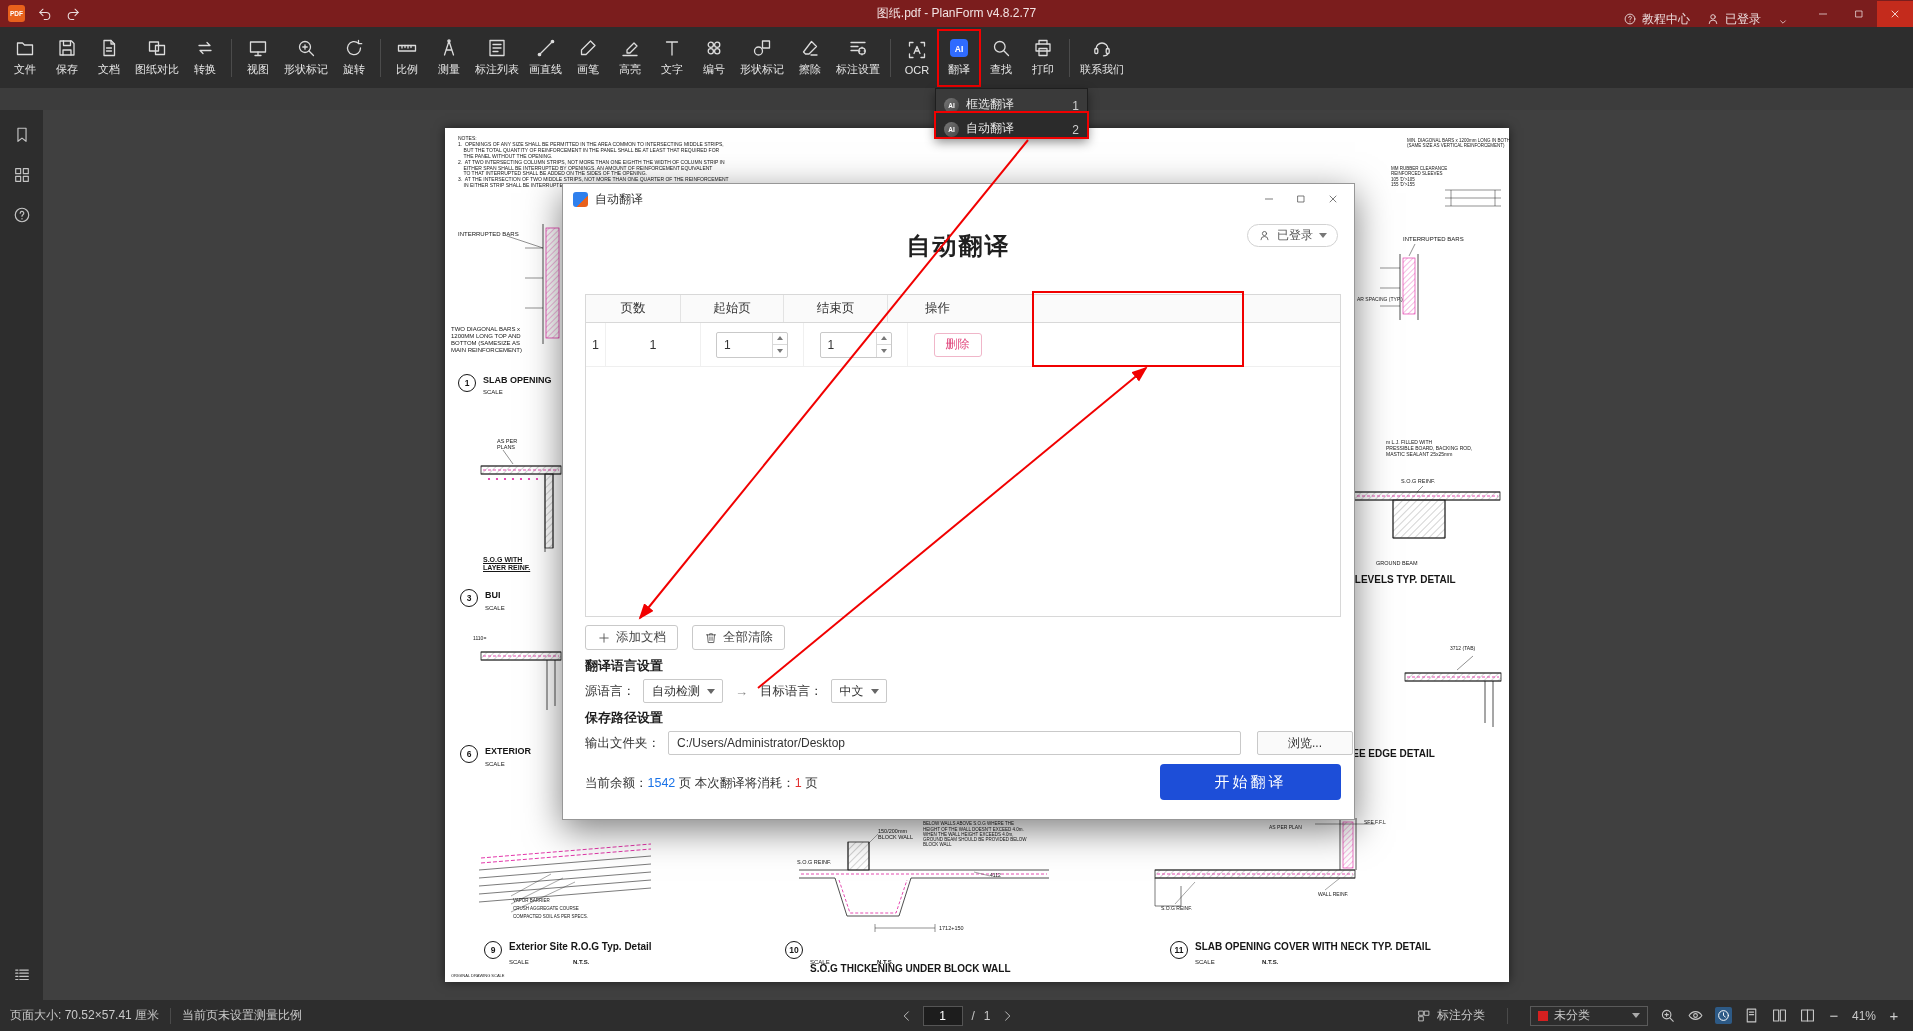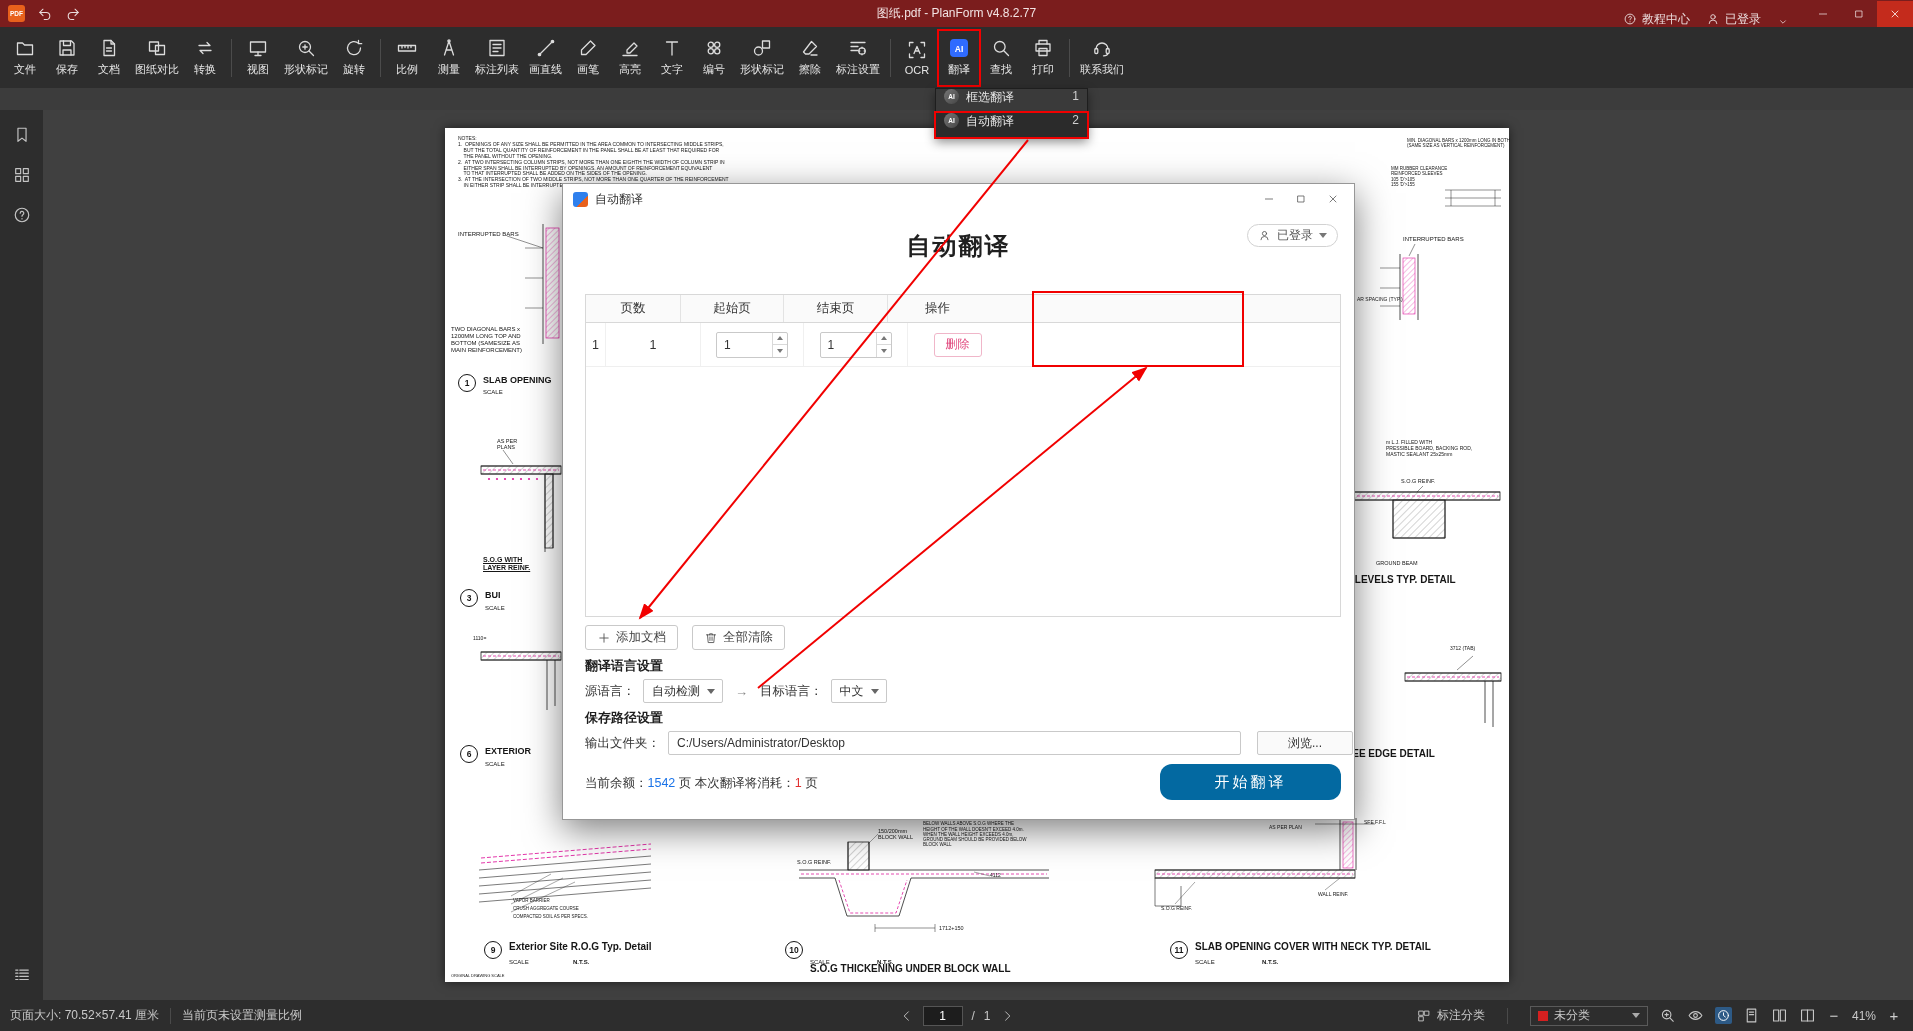--- a/index.html
+++ b/index.html
@@ -43,21 +43,21 @@
   .content{position:absolute;left:43px;top:110px;right:0;bottom:31px;background:#404040;overflow:hidden}
   .pdf-page{position:absolute;left:402px;top:18px;width:1064px;height:854px;background:#fff;box-shadow:0 0 10px rgba(0,0,0,.55)}
   .linework{position:absolute;left:0;top:0}
   .pdf-label{position:absolute;white-space:pre;line-height:1.18;color:#161616}
   .pdf-label.u{text-decoration:underline}
   .pdf-notes{position:absolute;left:13px;top:8px;font-size:5px;line-height:5.9px;white-space:pre;color:#161616}
   .num-circle{position:absolute;width:18px;height:18px;border:1.3px solid #161616;border-radius:50%;display:flex;align-items:center;justify-content:center;font-size:8.5px;font-weight:bold;color:#161616;transform:translate(-50%,-50%);background:#fff}
 
   
   .ctx-menu{position:absolute;left:1015px;top:88px;width:153px;background:#3a3a3a;border:1px solid #1e1e1e;box-shadow:0 4px 10px rgba(0,0,0,.45);z-index:40;color:#e7e7e7;font-size:12px}
-  .ctx-item{height:24px;display:flex;align-items:flex-start;gap:7px;padding:0 8px}
+  .ctx-item{height:24px;display:flex;align-items:flex-end;gap:7px;padding:0 8px}
   .ctx-item.active{background:#2b2b2b;outline:2px solid #f10000;outline-offset:0}
   .ctx-ico{width:15px;height:15px;border-radius:50%;background:linear-gradient(135deg,#777,#444);color:#fff;font-size:6.5px;font-weight:bold;display:flex;align-items:center;justify-content:center;flex:0 0 15px}
   .ctx-num{margin-left:auto;color:#cfcfcf}
 
   
   .dialog{position:absolute;left:562px;top:183px;width:793px;height:637px;background:#fff;border:1px solid #979797;box-shadow:0 10px 34px rgba(0,0,0,.5);z-index:50;color:#333}
   .dlg-titlebar{position:absolute;left:0;top:0;width:100%;height:30px;display:flex;align-items:center;gap:7px;padding:0 10px;font-size:12px}
   .dlg-logo{width:15px;height:15px;border-radius:3px;background:linear-gradient(135deg,#2f80ed 60%,#e8611c 60%)}
   .dlg-controls{margin-left:auto;display:flex;gap:10px;color:#555}
   .dlg-ctl{width:22px;height:20px;display:flex;align-items:center;justify-content:center}
@@ -89,21 +89,21 @@
   .dlg-section{position:absolute;left:22px;font-size:13px;font-weight:bold;color:#1f1f1f}
   .dlg-row{position:absolute;left:22px;display:flex;align-items:center;gap:8px;font-size:12.5px;color:#333}
   .select{height:24px;border:1px solid #c9c9c9;border-radius:2px;display:flex;align-items: center;padding:0 22px 0 8px;position:relative;font-size:12px;background:#fff}
   .select::after{content:"";position:absolute;right:7px;top:9px;border-left:4px solid transparent;border-right:4px solid transparent;border-top:5px solid #666}
   .arrow-sep{color:#888;font-size:13px;margin:0 4px}
   .path-input{width:573px;height:24px;border:1px solid #c9c9c9;border-radius:2px;padding:0 8px;font-size:12px;color:#333;font-family:"Liberation Sans","DejaVu Sans",sans-serif}
   .browse-btn{width:96px;height:24px;border:1px solid #c9c9c9;border-radius:2px;display:flex;align-items:center;justify-content:center;font-size:12px;background:#fafafa;margin-left:8px}
   .balance{position:absolute;left:22px;top:591px;font-size:12.5px;color:#333}
   .v-blue{color:#1a73e8}
   .v-red{color:#e03131}
-  .start-btn{position:absolute;left:597px;top:580px;width:181px;height:36px;background:#0369a1;border-radius:12px;color:#fff;font-size:15px;letter-spacing:3px;display:flex;align-items:center;justify-content:center}
+  .start-btn{position:absolute;left:597px;top:580px;width:181px;height:36px;background:#1d4ed8;border-radius:4px;color:#fff;font-size:15px;letter-spacing:3px;display:flex;align-items:center;justify-content:center}
 
   
   .anno-arrows{position:absolute;inset:0;z-index:60;pointer-events:none}
   .redbox{position:absolute;border:2px solid #f10000;z-index:61;pointer-events:none}
 
   
   .statusbar{position:absolute;left:0;bottom:0;width:100%;height:31px;background:#2d2d2d;display:flex;align-items:center;color:#c9c9c9;font-size:12px;z-index:20}
   .sb-left{display:flex;align-items:center;padding-left:10px}
   .sb-sep{width:1px;height:16px;background:#4a4a4a;margin:0 11px}
   .sb-center{position:absolute;left:50%;transform:translateX(-50%);display:flex;align-items:center;gap:9px}

